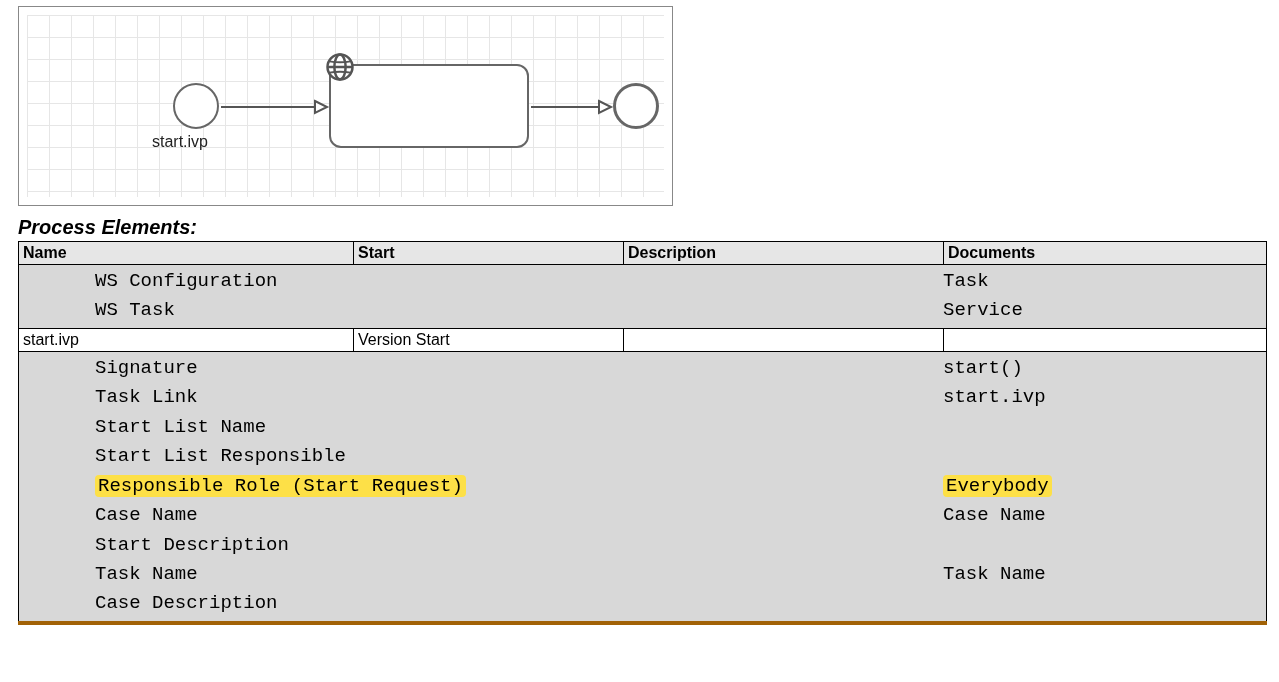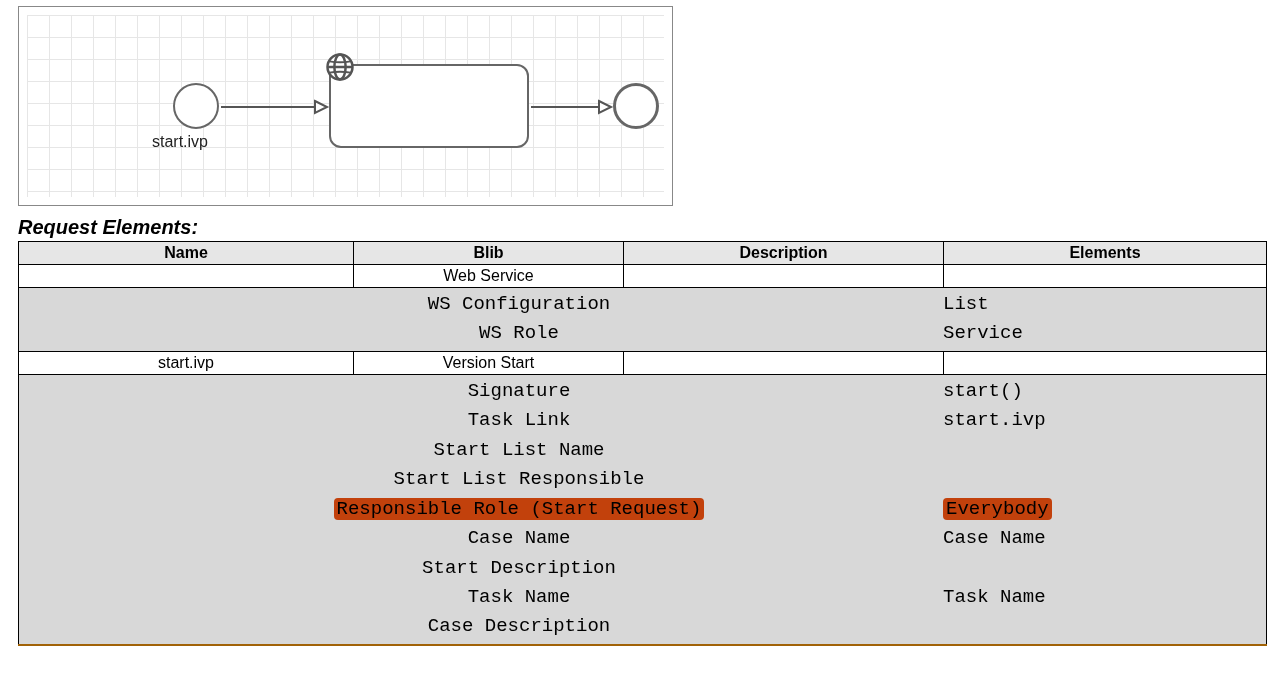--- a/index.html
+++ b/index.html
@@ -74,50 +74,50 @@
     border-collapse: collapse;
     width: 1248px;
     margin-left: 12px;
     font-family: Arial, Helvetica, sans-serif;
     font-size: 16px;
     table-layout: fixed;
   }
   table.elements th, table.elements td {
     border: 1px solid #000;
     padding: 2px 4px;
-    text-align: center;
+    text-align: left;
     vertical-align: top;
   }
   table.elements th {
     background: #e6e6e6;
     font-weight: bold;
   }
   td.detail-cell {
     background: #d8d8d8;
     border-top: none;
     border-bottom: none;
     font-family: "Courier New", monospace;
     font-size: 19px;
     padding: 2px 0 4px 0;
     line-height: 1.55;
   }
-  td.detail-cell.last-bottom { border-bottom: 2px solid #a16207; }
+  td.detail-cell.last-bottom { border-bottom: 4px solid #a16207; }
   .detail-row {
     display: flex;
   }
   .detail-key {
     padding-left: 72px;
     width: 920px;
     flex-shrink: 0;
   }
   .detail-val {
     padding-left: 0;
   }
   .hl {
-    background: #c2410c;
+    background: #fde047;
     border-radius: 4px;
     padding: 0 3px;
   }
   col.c1 { width: 335px; }
   col.c2 { width: 270px; }
   col.c3 { width: 320px; }
   col.c4 { width: 323px; }
 </style>
 </head>
 <body>
@@ -148,52 +148,46 @@
     <svg class="flow-line" style="left:504px; top:84px;" width="86" height="20">
       <line x1="0" y1="8" x2="68" y2="8" stroke="#555" stroke-width="2"></line>
       <polygon points="68,2 80,8 68,14" fill="#fff" stroke="#555" stroke-width="2"></polygon>
     </svg>
 
     <div class="node-circle end" style="left:586px; top:68px;"></div>
 
   </div>
 </div>
 
-<div class="heading">Request Elements:</div>
+<div class="heading">Process Elements:</div>
 
 <table class="elements">
   <colgroup>
     <col class="c1">
       <col class="c2">
       <col class="c3">
       <col class="c4">
   </colgroup>
   <thead>
     <tr>
       <th>Name</th>
-      <th>Blib</th>
+      <th>Start</th>
       <th>Description</th>
-      <th>Elements</th>
+      <th>Documents</th>
     </tr>
   </thead>
   <tbody id="tbody">
       <tr>
-        <td></td>
-        <td>Web Service</td>
-        <td></td>
-        <td></td>
-      </tr>
-      <tr>
         <td colspan="4" class="detail-cell">
           <div class="detail-row">
             <div class="detail-key">WS Configuration</div>
-            <div class="detail-val">List</div>
-          </div>
-          <div class="detail-row">
-            <div class="detail-key">WS Role</div>
+            <div class="detail-val">Task</div>
+          </div>
+          <div class="detail-row">
+            <div class="detail-key">WS Task</div>
             <div class="detail-val">Service</div>
           </div>
         </td>
       </tr>
       <tr>
         <td>start.ivp</td>
         <td>Version Start</td>
         <td></td>
         <td></td>
       </tr>

